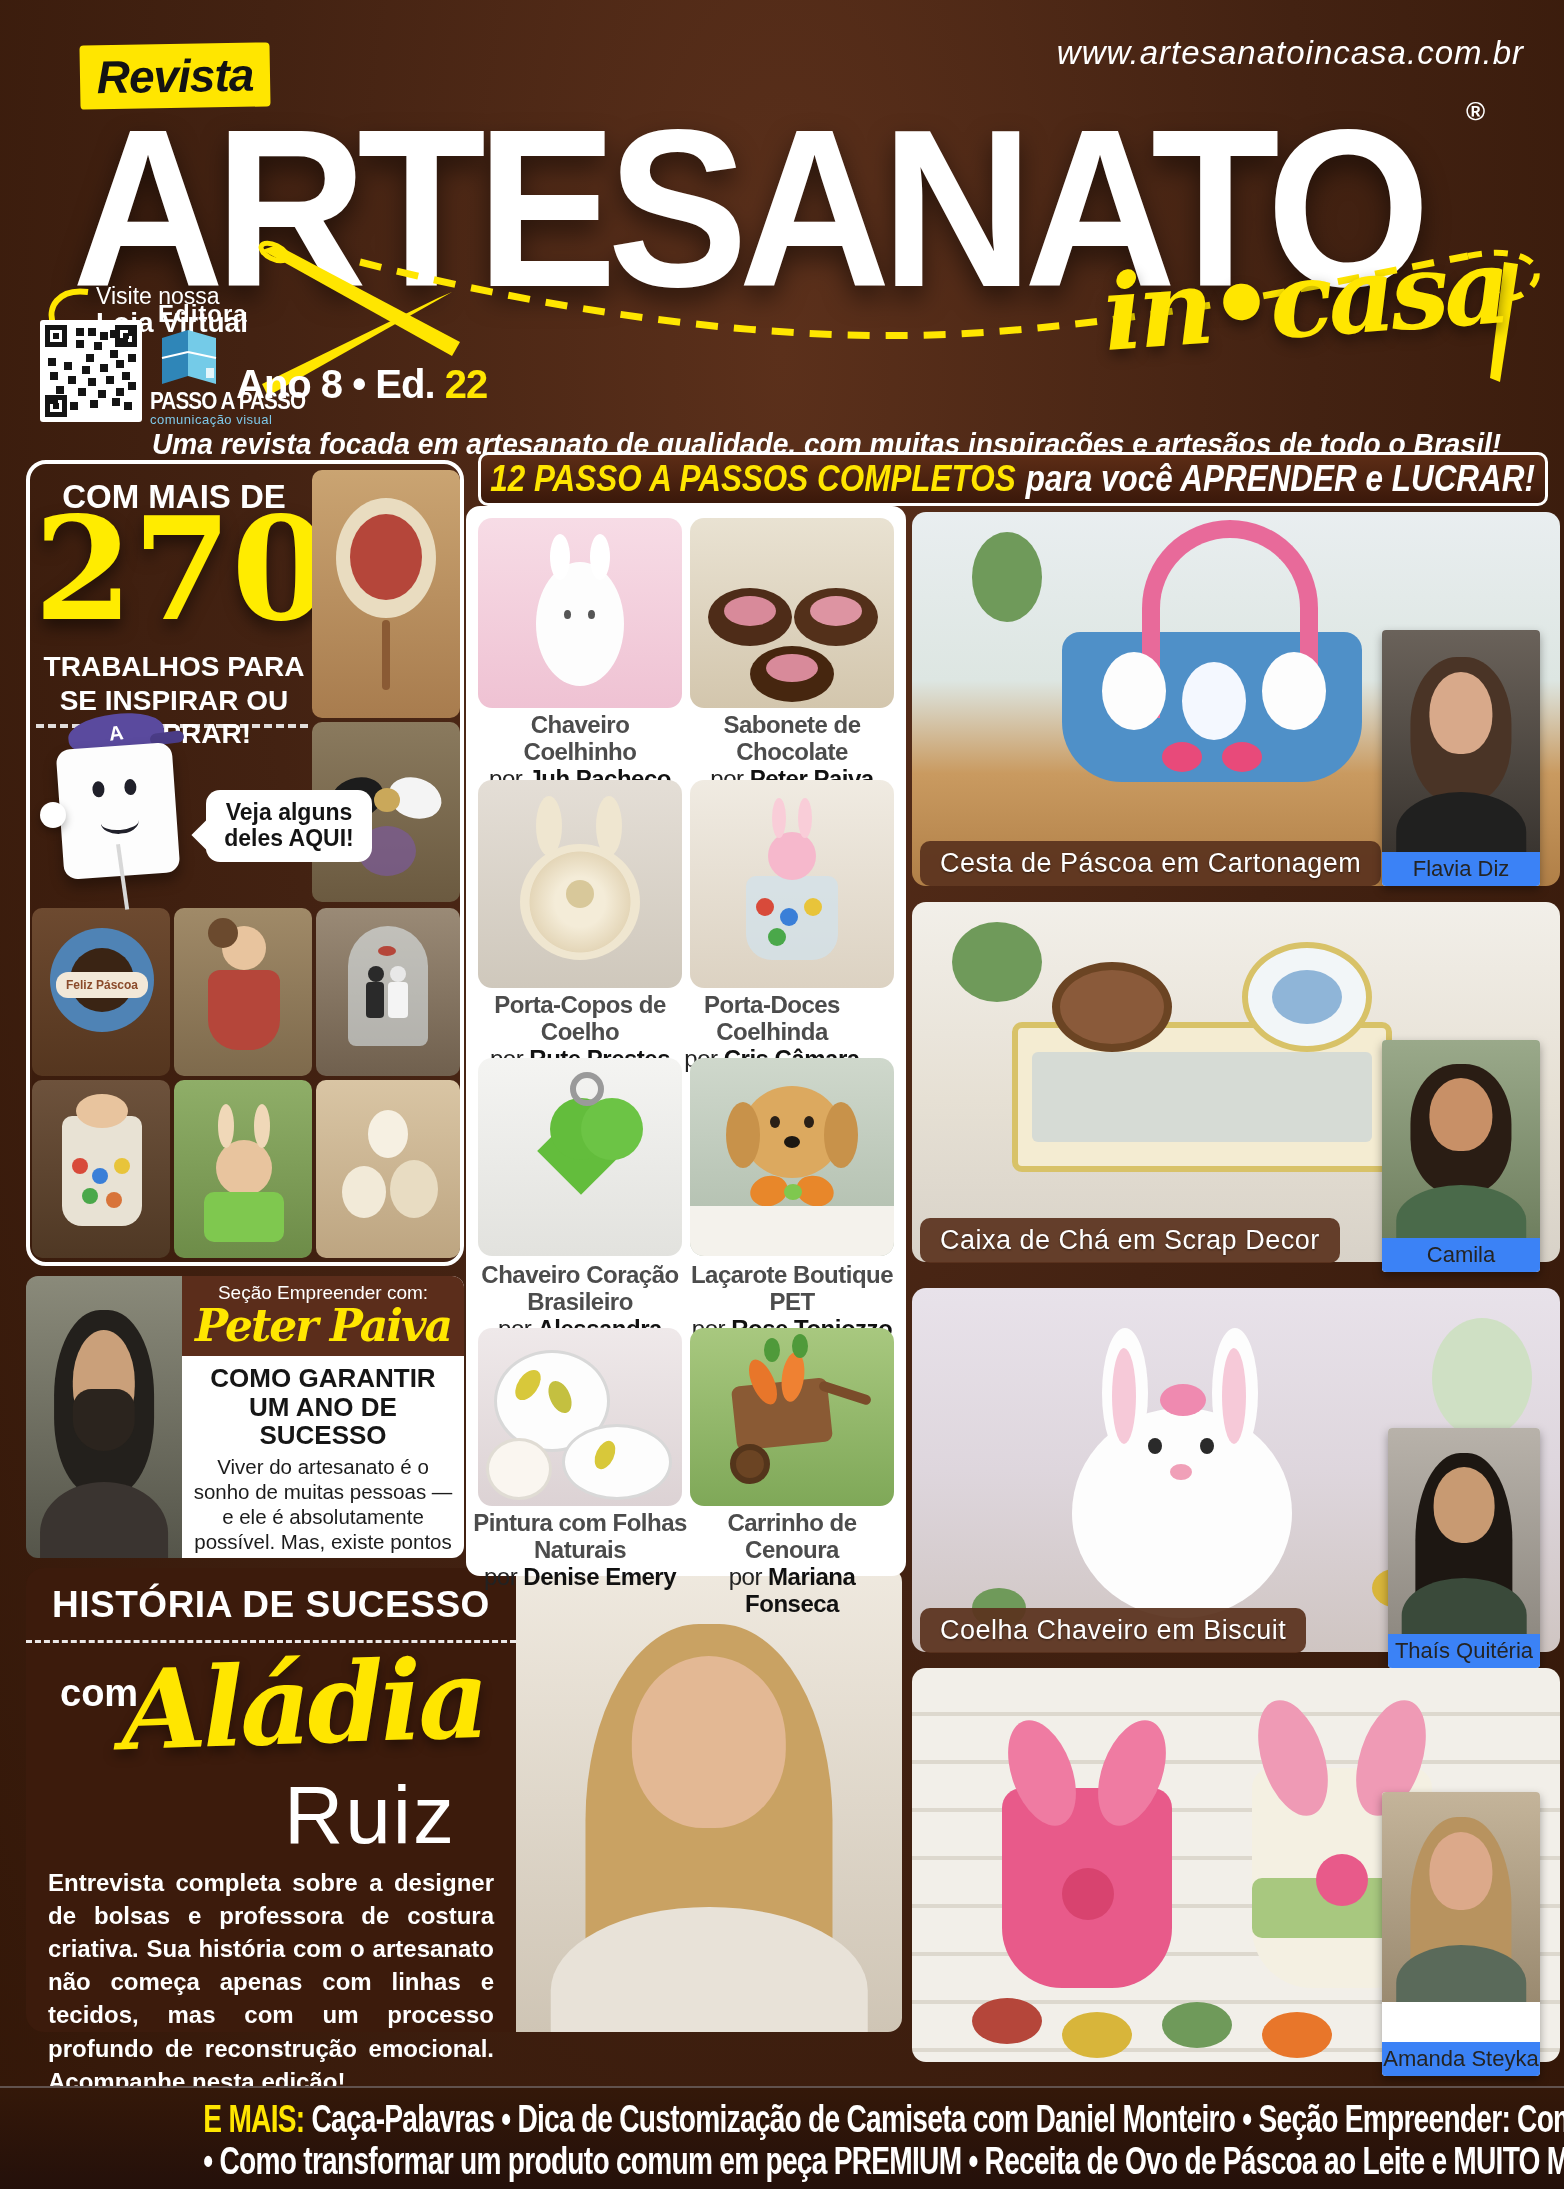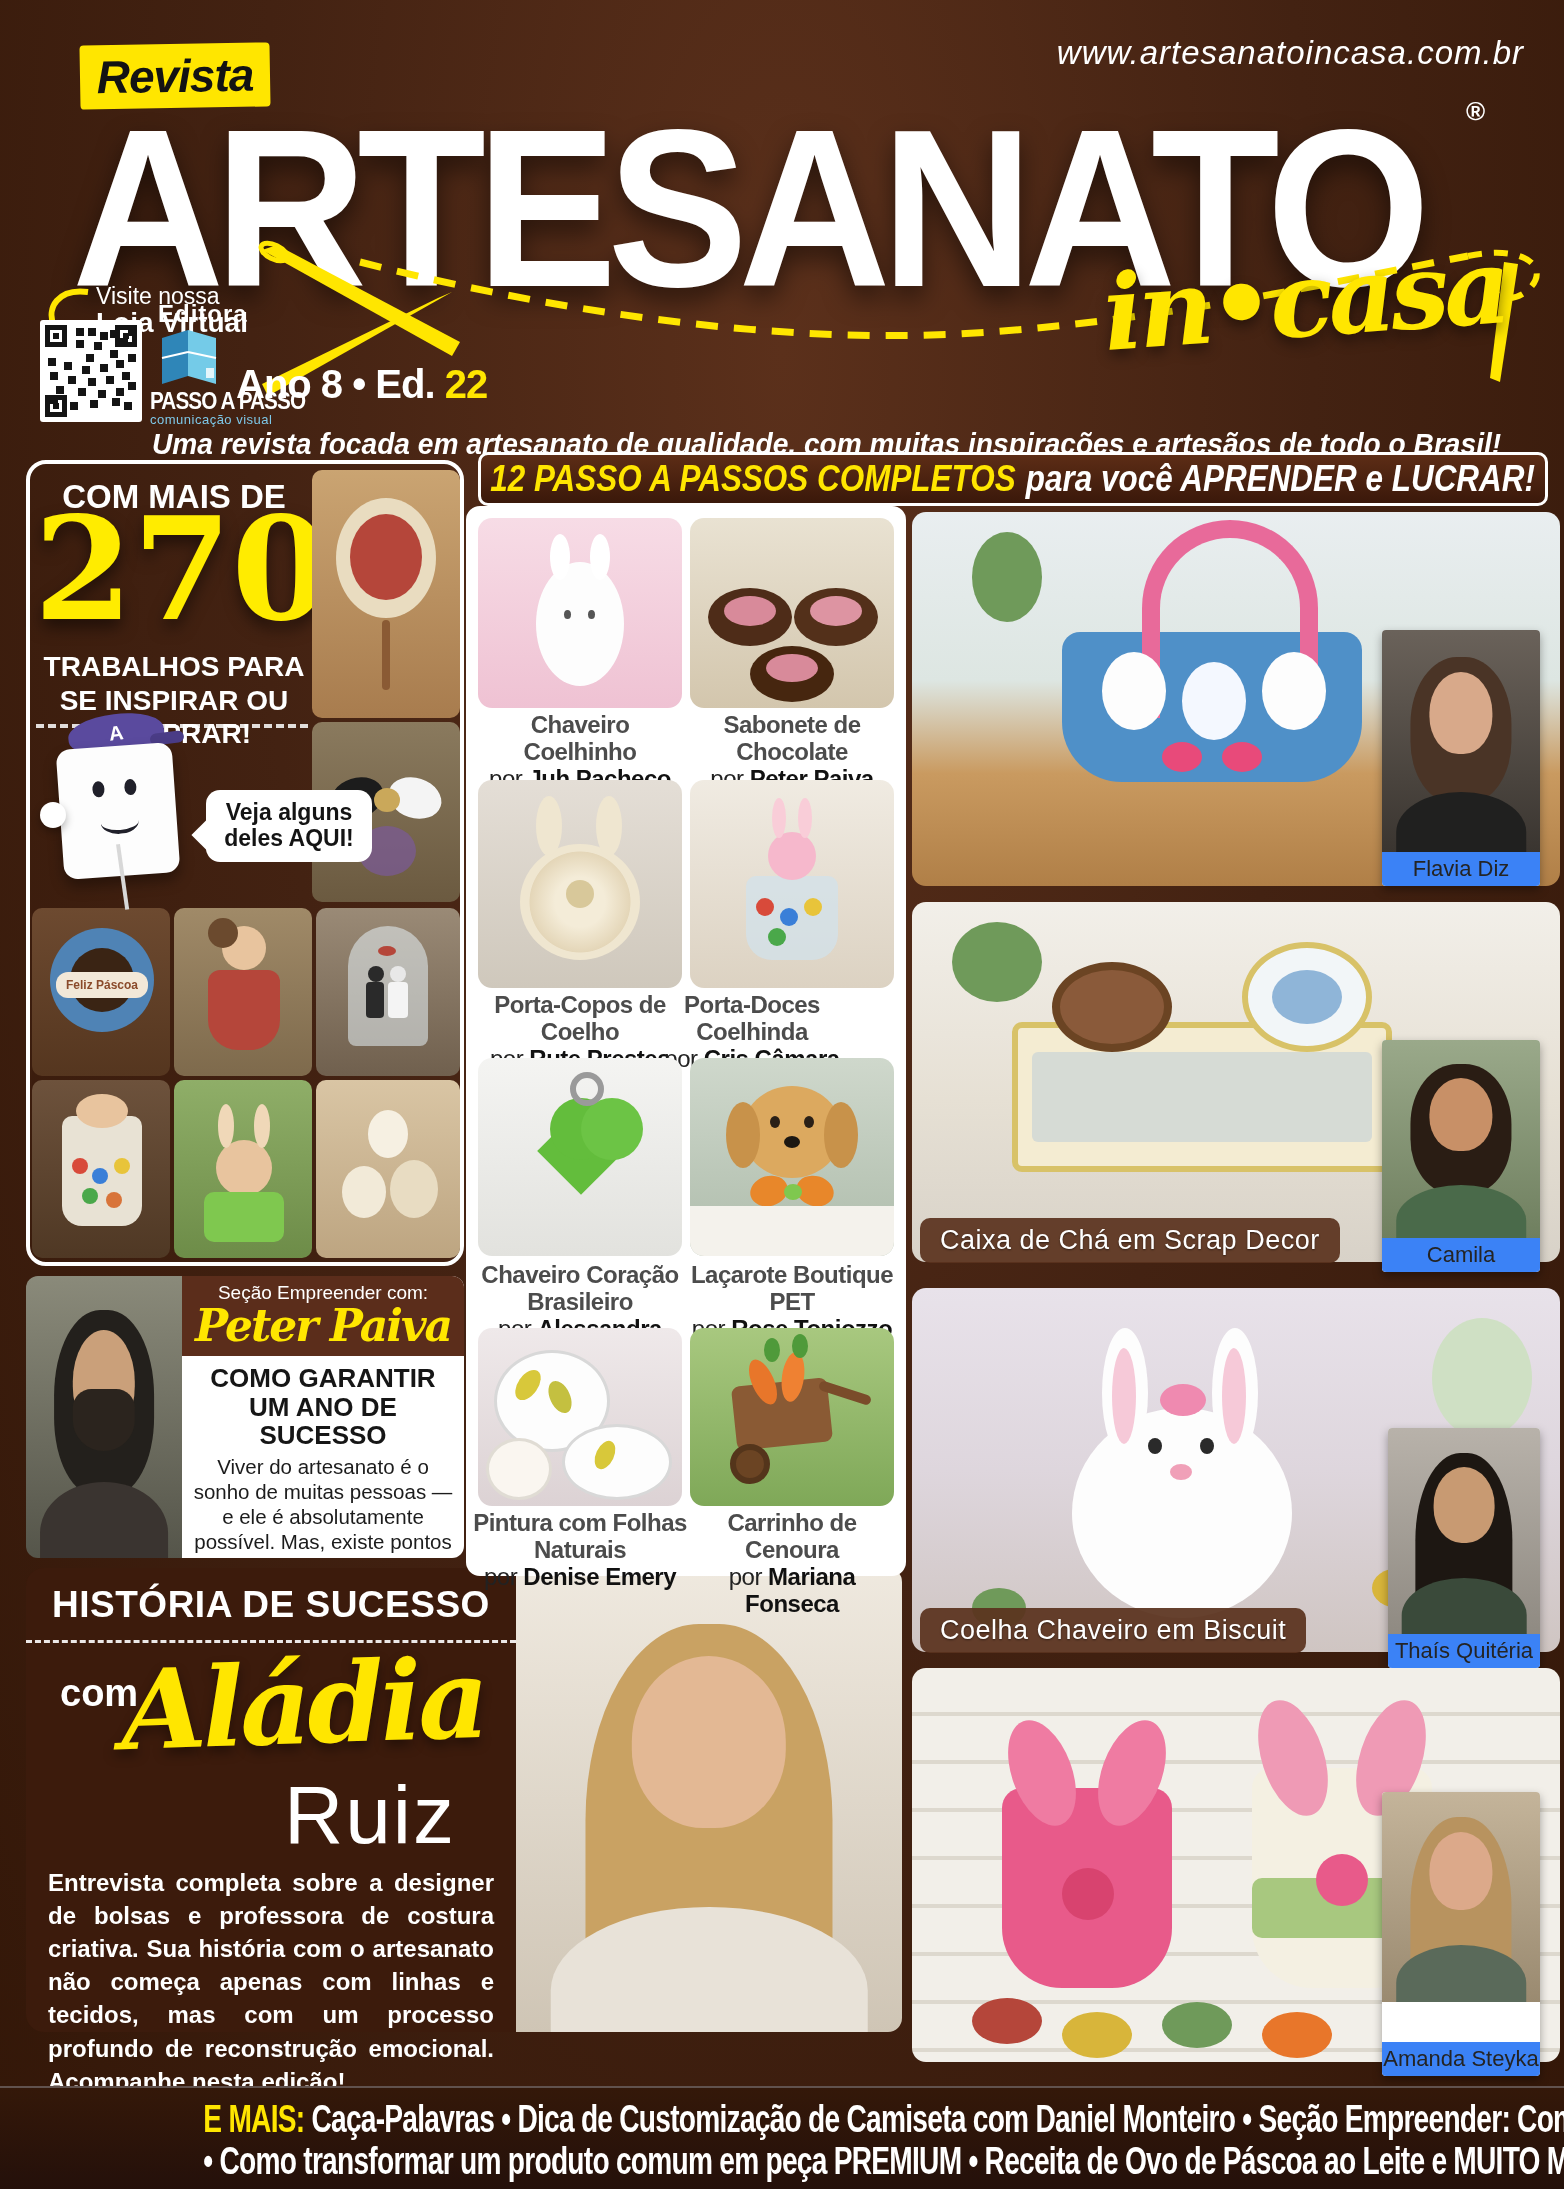--- a/index.html
+++ b/index.html
@@ -334,21 +334,21 @@
   <div class="card-img" style="left:690px;top:780px;width:204px;height:208px;background:linear-gradient(#f0ebe2,#dcd2c2);">
     <div class="rect" style="left:56px;top:96px;width:92px;height:84px;background:rgba(210,225,235,.75);border-radius:10px 10px 26px 26px;"></div>
     <div class="blob" style="left:66px;top:118px;width:18px;height:18px;background:#d84a3a;"></div>
     <div class="blob" style="left:90px;top:128px;width:18px;height:18px;background:#3a7fd8;"></div>
     <div class="blob" style="left:114px;top:118px;width:18px;height:18px;background:#e8c43a;"></div>
     <div class="blob" style="left:78px;top:148px;width:18px;height:18px;background:#4aa84a;"></div>
     <div class="blob" style="left:78px;top:52px;width:48px;height:48px;background:#f6b8cc;"></div>
     <div class="blob" style="left:82px;top:18px;width:14px;height:40px;background:#f9cdd d8;background:#f9cdd8;"></div>
     <div class="blob" style="left:108px;top:18px;width:14px;height:40px;background:#f9cdd8;"></div>
   </div>
-  <div class="card-cap" style="left:644px;top:992px;width:216px;">
+  <div class="card-cap" style="left:664px;top:992px;width:216px;">
     <span class="cap-title">Porta-Doces Coelhinda</span>
     <span class="cap-by">por</span>
     <span class="cap-author">Cris Câmara</span>
   </div>
 
   <div class="card-img" style="left:478px;top:1058px;width:204px;height:198px;background:linear-gradient(#f4f4f2,#e2e2de);">
     <div class="rect" style="left:72px;top:62px;width:62px;height:62px;background:#63bd3c;transform:rotate(-45deg);"></div>
     <div class="blob" style="left:72px;top:40px;width:62px;height:62px;background:#63bd3c;"></div>
     <div class="blob" style="left:94px;top:62px;width:62px;height:62px;background:#6cc445;transform:translate(9px,-22px);"></div>
     <div class="blob" style="left:92px;top:14px;width:22px;height:22px;background:none;border:6px solid #9a9a9a;"></div>
@@ -409,20 +409,21 @@
     <div class="rect" style="left:230px;top:8px;width:140px;height:180px;border:18px solid #e86a9a;border-bottom:none;border-radius:90px 90px 0 0;"></div>
     <div class="blob" style="left:190px;top:140px;width:64px;height:78px;background:#fdfdfd;"></div>
     <div class="blob" style="left:270px;top:150px;width:64px;height:78px;background:#f4f8ff;"></div>
     <div class="blob" style="left:350px;top:140px;width:64px;height:78px;background:#fdfdfd;"></div>
     <div class="blob" style="left:250px;top:230px;width:40px;height:30px;background:#e84a7a;"></div>
     <div class="blob" style="left:310px;top:230px;width:40px;height:30px;background:#e84a7a;"></div>
     <div class="blob" style="left:470px;top:240px;width:44px;height:34px;background:#d8b53a;"></div>
     <div class="blob" style="left:520px;top:260px;width:40px;height:30px;background:#4aa84a;"></div>
     <div class="blob" style="left:60px;top:20px;width:70px;height:90px;background:#6f9a5a;"></div>
   </div>
+  <div class="pill" style="left:920px;top:841px;">Cesta de Páscoa em Cartonagem</div>
   <div class="portrait-card" style="left:1382px;top:630px;width:158px;height:256px;">
     <div class="portrait" style="--bgA:#6a625a;--bgB:#3a3530;--hair:#4a3426;--skin:#d8a98a;--shirt:#20201f;height:222px;">
       <div class="p-hair"></div>
       <div class="p-head"></div>
       <div class="p-body"></div>
     </div>
     <div class="pcap" style="height:34px;line-height:34px;">Flavia Diz</div>
   </div>
 
   <div class="feat-photo" style="left:912px;top:902px;width:648px;height:360px;background:linear-gradient(#f2efe9 0%,#e6e0d4 55%,#d8d2c8 100%);">

